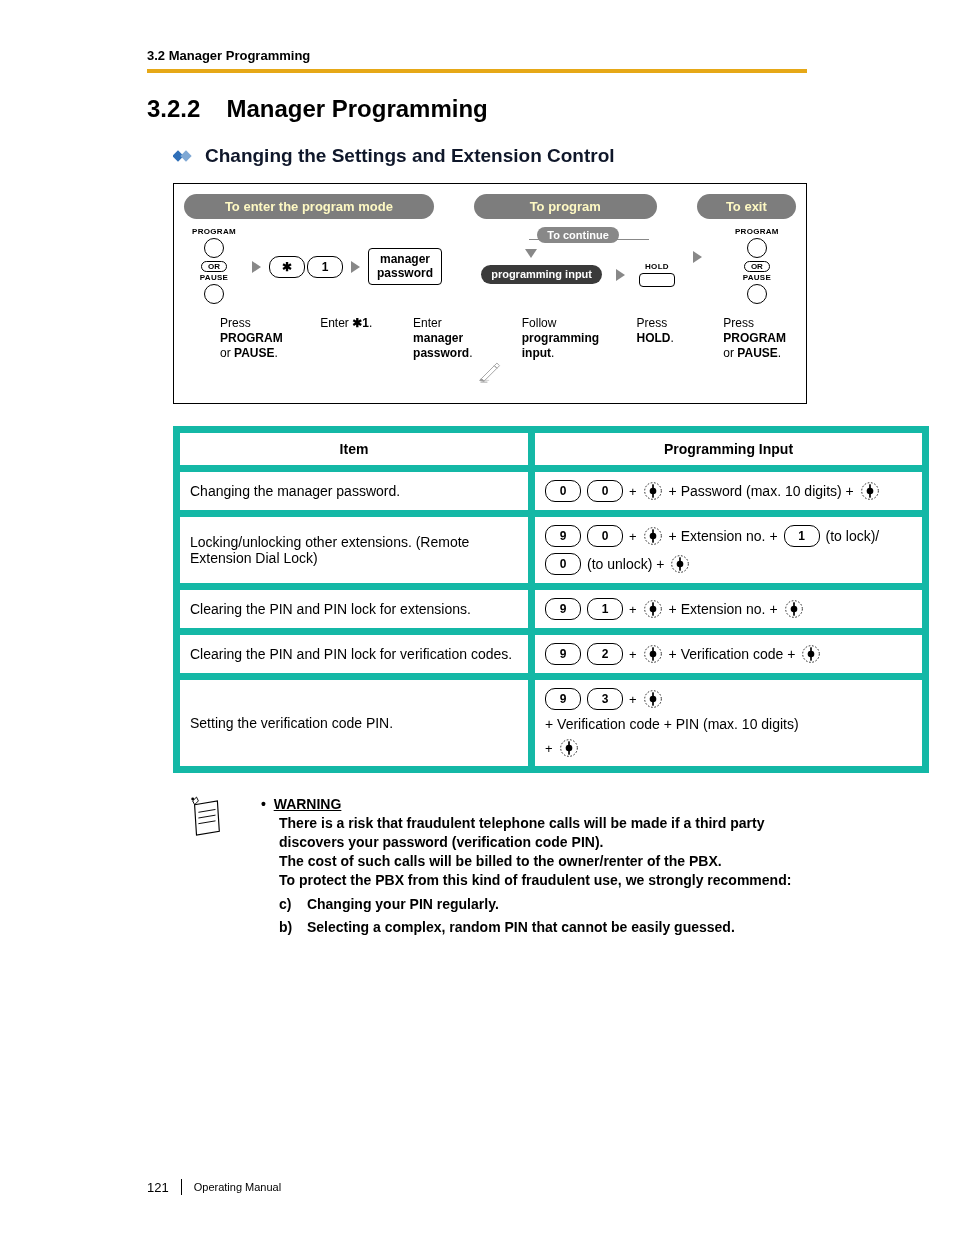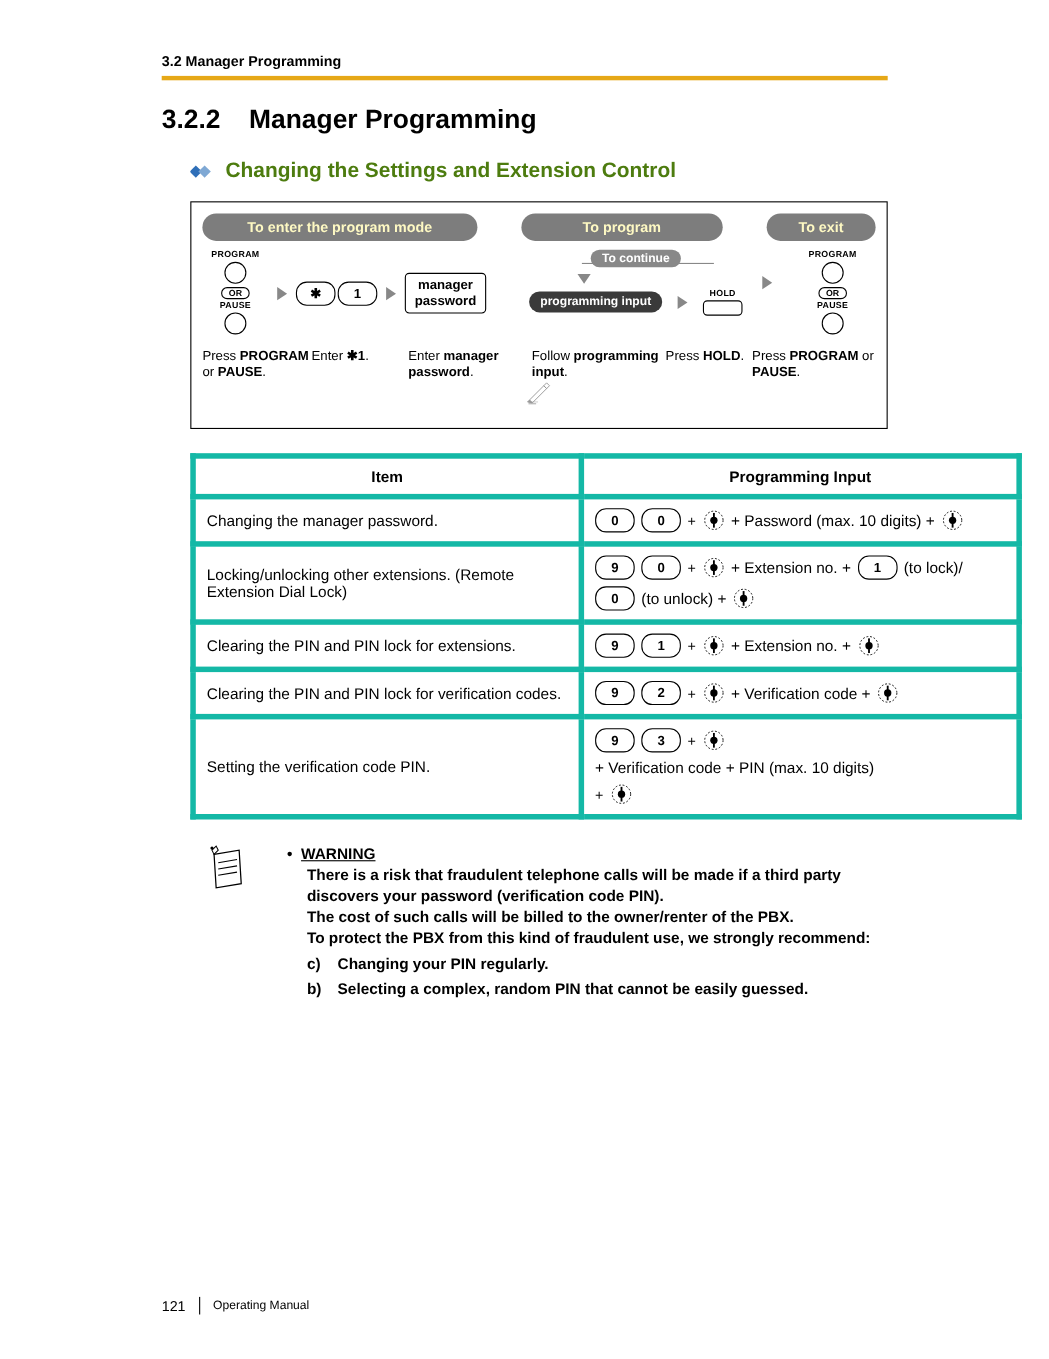--- a/index.html
+++ b/index.html
@@ -2,49 +2,49 @@
 <html><head>
 <meta charset="utf-8">
 <style>
   html,body{margin:0;padding:0;background:#fff;font-family:Arial,Helvetica,sans-serif;color:#000;}
   .page{width:776px;min-height:1235px;margin:0 auto;padding:48px 58px 40px 58px;box-sizing:border-box;position:relative;}
   .runhead{font-size:13px;font-weight:bold;margin-bottom:6px;}
   .hr-gold{height:4px;background:#E6A817;margin-bottom:22px;}
   .h1{font-size:24px;font-weight:bold;margin:0 0 22px 0;}
   .h1 .num{display:inline-block;margin-right:26px;}
   .h2wrap{display:flex;align-items:center;gap:10px;margin:0 0 16px 26px;}
-  .h2{font-size:19px;font-weight:bold;color:#4d7c0f;text-align:center;}
+  .h2{font-size:19px;font-weight:bold;color:#0f172a;text-align:center;}
   .diamond-icon{width:22px;height:14px;}
   .flowbox{border:1px solid #000;margin-left:26px;padding:10px 10px 16px 10px;}
   .flow-headers{display:flex;align-items:center;gap:0;}
   .pill{background:#7d7d7d;color:#fef9c3;font-size:13px;font-weight:bold;border-radius:14px;padding:5px 12px;text-align:center;}
   .pill.enter{width:270px;}
   .pill.prog{width:190px;margin-left:40px;}
   .pill.exit{width:90px;margin-left:40px;}
   .flow-row{display:flex;align-items:flex-start;margin-top:8px;}
   .col{display:flex;flex-direction:column;align-items:center;font-size:10px;}
   .col .micro{font-size:8px;font-weight:bold;letter-spacing:.3px;}
   .btncircle{width:18px;height:18px;border:1.5px solid #000;border-radius:50%;margin:2px 0;}
   .or-oval{border:1.5px solid #000;border-radius:8px;padding:0 6px;font-size:8px;font-weight:bold;margin:1px 0;}
   .tri{width:0;height:0;border-top:6px solid transparent;border-bottom:6px solid transparent;border-left:9px solid #888;margin:0 8px;align-self:center;}
   .tri-down{width:0;height:0;border-left:6px solid transparent;border-right:6px solid transparent;border-top:9px solid #888;margin:4px auto;}
   .keycap{display:inline-flex;align-items:center;justify-content:center;min-width:26px;height:20px;border:1.5px solid #000;border-radius:10px;font-size:12px;font-weight:bold;padding:0 4px;background:#fff;}
   .keybox{border:1.5px solid #000;border-radius:4px;padding:4px 8px;font-size:12px;font-weight:bold;text-align:center;line-height:1.1;background:#fff;}
   .holdkey{width:34px;height:12px;border:1.5px solid #000;border-radius:4px;margin-top:2px;}
-  .caption{font-size:12px;margin-top:10px;line-height:1.25;}
+  .caption{font-size:12px;margin-top:10px;line-height:1.25;margin-left:36px;}
   .cap-row{display:flex;}
   .cap-col{font-size:12px;}
   .enter-icons{display:flex;align-items:center;}
   .prog-icons{display:flex;align-items:flex-end;position:relative;}
   .pill-small{background:#3a3a3a;color:#fff;font-size:11px;font-weight:bold;border-radius:12px;padding:4px 10px;text-align:center;line-height:1.05;}
   .pill-light{background:#888;color:#fff;font-size:11px;font-weight:bold;border-radius:10px;padding:2px 10px;}
   .pencil{width:26px;height:26px;stroke:#999;fill:none;stroke-width:1;}
   
   table.prog{width:756px;margin:22px 0 0 26px;border-collapse:collapse;font-size:14px;}
-  table.prog th, table.prog td{border:5px solid #14b8a6;padding:8px 10px;vertical-align:middle;text-align:left;}
+  table.prog th, table.prog td{border:7px solid #14b8a6;padding:8px 10px;vertical-align:middle;text-align:left;}
   table.prog th{text-align:center;font-weight:bold;}
   .seq{display:flex;flex-wrap:wrap;align-items:center;gap:6px;}
   .seq .plus{font-size:13px;}
   .enter-icon{width:20px;height:20px;flex:0 0 auto;}
   
   .warnwrap{display:flex;margin:22px 0 12px 40px;gap:36px;font-size:14px;}
   .note-icon{width:38px;height:46px;flex:0 0 auto;}
   .warnbody{line-height:1.35;}
   .warnbody .wh{font-weight:bold;text-decoration:underline;}
   .warnbody b{font-weight:bold;}

